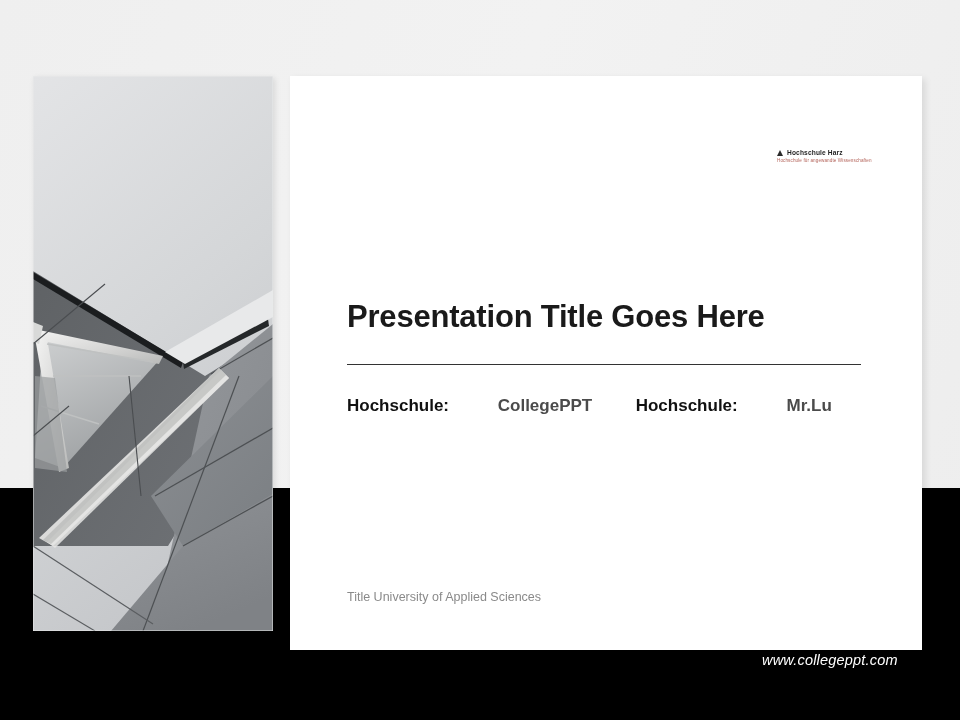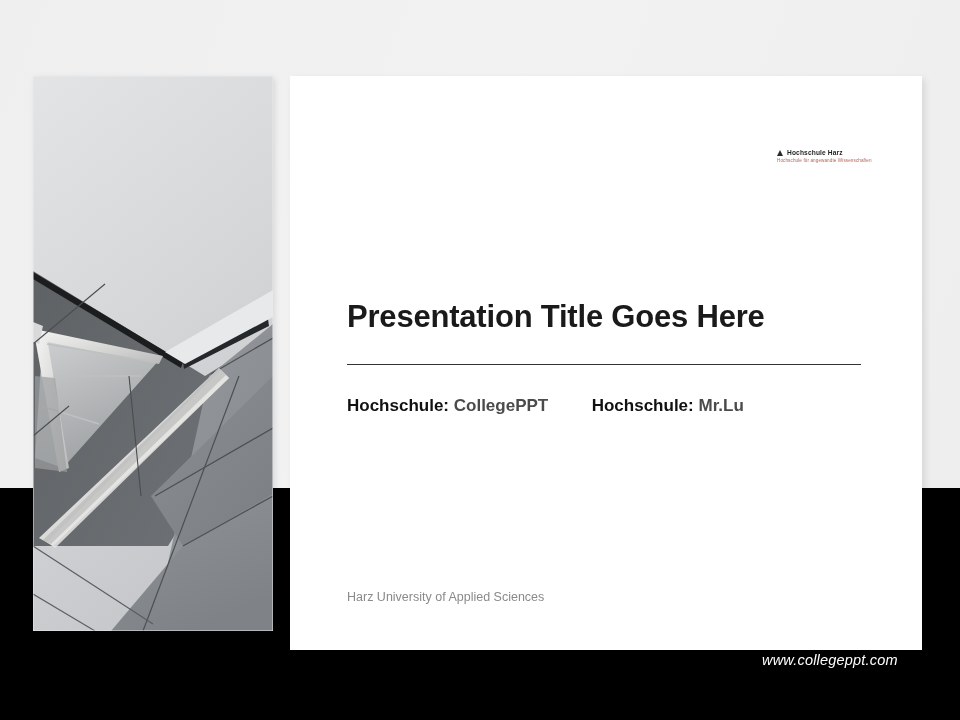--- a/index.html
+++ b/index.html
@@ -111,20 +111,21 @@
     top: 320px;
     white-space: nowrap;
     font-size: 17px;
     font-weight: bold;
   }
   .byline .label {
     color: #111111;
   }
   .byline .value {
     color: #4b4b4b;
+    margin-left: 44px;
   }
   .byline .gap {
     display: inline-block;
     width: 34px;
   }
 
   
   .org {
     position: absolute;
     left: 57px;
@@ -268,18 +269,18 @@
     <div class="title-rule"></div>
 
     <div class="byline">
       <span class="label">Hochschule:</span>
       <span class="value">CollegePPT</span>
       <span class="gap"></span>
       <span class="label">Hochschule:</span>
       <span class="value">Mr.Lu</span>
     </div>
 
-    <div class="org">Harz University of Applied Sciences</div>
+    <div class="org">Title University of Applied Sciences</div>
   </div>
 
   <div class="url">www.collegeppt.com</div>
 
 </div>
 
 </body></html>

